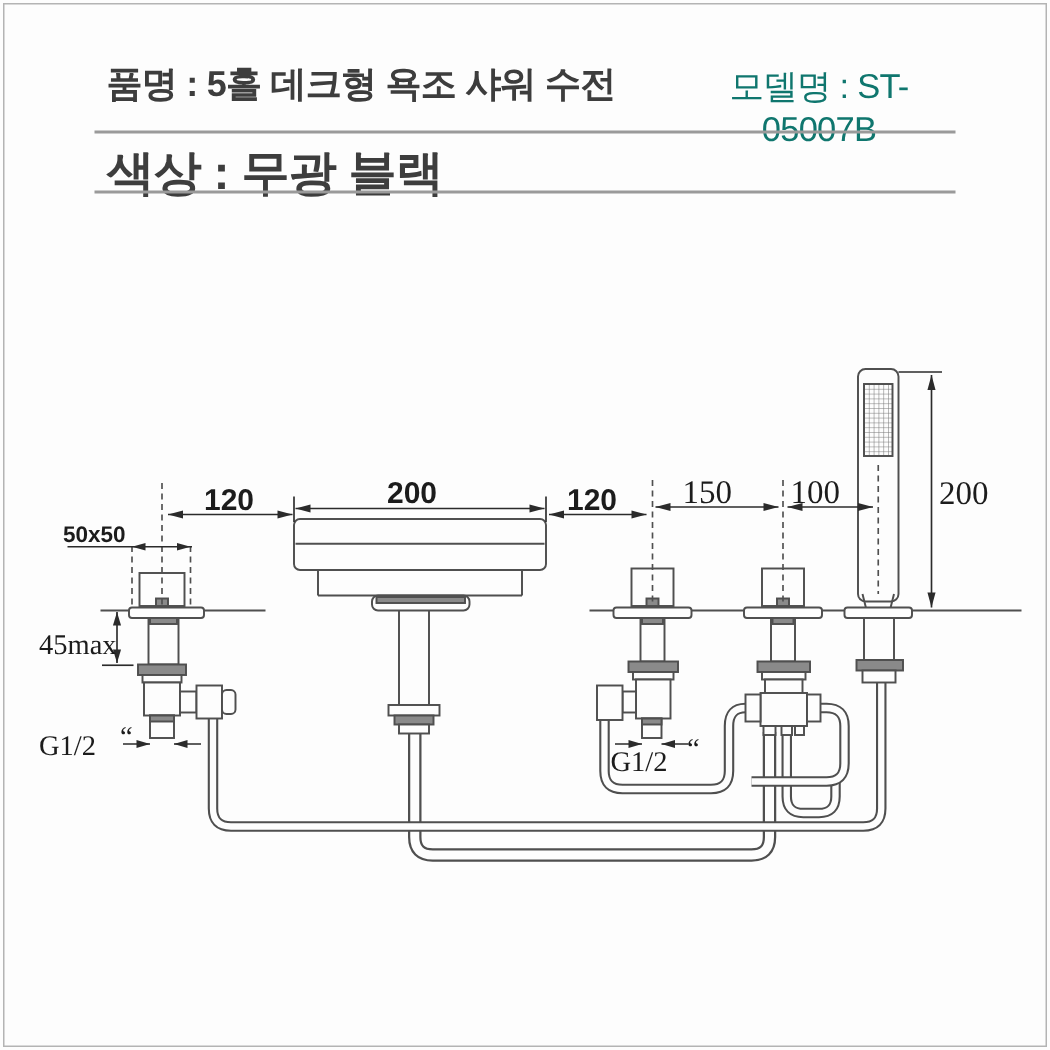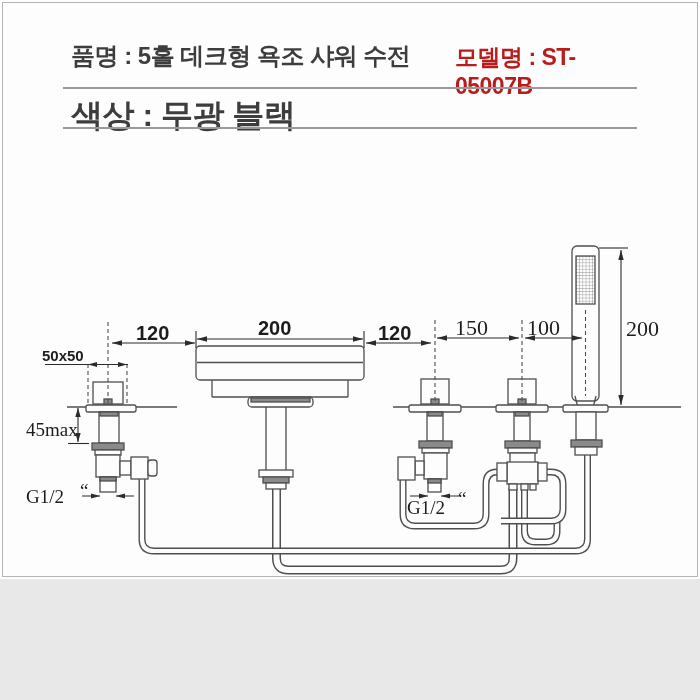--- a/index.html
+++ b/index.html
@@ -1,22 +1,22 @@
 <!DOCTYPE html>
 <html><head>
 <meta charset="utf-8">
 <style>
   html,body{margin:0;padding:0;background:#e8e8e8;}
-  .page{position:relative;width:700px;height:579px;background:#fdfdfd;overflow:hidden;
+  .page{position:relative;width:700px;height:700px;background:#fdfdfd;overflow:hidden;
         font-family:"Liberation Sans",sans-serif;}
   .frame{position:absolute;left:2px;top:2px;right:2px;bottom:2px;border:1px solid #b4b4b4;}
   .header{position:absolute;left:0;top:0;width:700px;}
   .hrow1{position:absolute;left:63px;top:40px;width:574px;height:34px;}
   .product{position:absolute;left:8px;top:0;font-size:24px;font-weight:bold;color:#3d3d3d;letter-spacing:-0.5px;}
-  .model{position:absolute;left:392px;top:2px;font-size:23px;font-weight:bold;color:#b91c1c;letter-spacing:-0.5px;}
+  .model{position:absolute;left:392px;top:2px;font-size:23px;font-weight:normal;color:#0f766e;letter-spacing:-0.5px;text-align:center;}
   .sep{position:absolute;left:63px;width:574px;height:0;border-top:2px solid #9a9a9a;}
   .sep1{top:87px;}
   .sep2{top:127px;}
   .hrow2{position:absolute;left:71px;top:94px;font-size:32px;font-weight:bold;color:#3d3d3d;letter-spacing:-0.5px;}
   svg{position:absolute;left:0;top:0;}
   svg text{fill:#1c1c1c;}
   .dimsans{font-family:"Liberation Sans",sans-serif;font-weight:bold;font-size:20px;}
   .dimserif{font-family:"Liberation Serif","DejaVu Serif",serif;font-size:22px;}
   .dimserif-sm{font-family:"Liberation Serif","DejaVu Serif",serif;font-size:19px;}
   .small-bold{font-family:"Liberation Sans",sans-serif;font-weight:bold;font-size:15px;}

